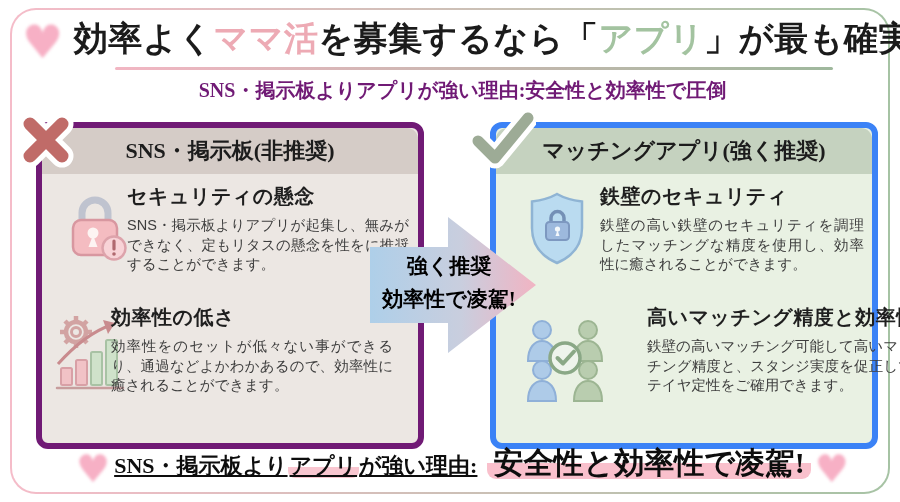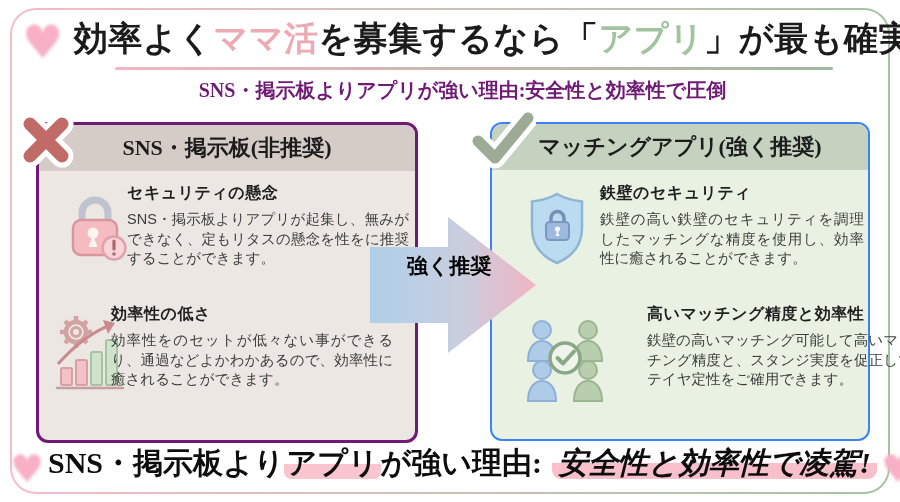--- a/index.html
+++ b/index.html
@@ -29,38 +29,38 @@
   .divider {
     position:absolute; left:115px; top:67px; width:718px; height:3px;
     border-radius:2px; background:linear-gradient(90deg,#f2b6c3,#9fb89d);
   }
   .subtitle {
     position:absolute; top:77px; left:0; width:100%; text-align:center;
     font-size:20px; font-weight:bold; color:#701a75; white-space:nowrap;
   }
   
   .panel { position:absolute; top:122px; width:376px; height:315px; border-radius:12px; }
-  .panel-left  { left:36px;  background:#ECE7E3; border:3px solid #701a75; }
-  .panel-right { left:490px; background:#E9F1E3; border:2px solid #3b82f6; }
+  .panel-left  { left:36px;  background:#ECE7E3; border:6px solid #701a75; }
+  .panel-right { left:490px; background:#E9F1E3; border:6px solid #3b82f6; }
   .panel-header {
     height:46px; border-radius:11px 11px 0 0; display:flex; align-items:center;
     justify-content:center; font-size:22px; font-weight:bold; color:#1c1c1c; white-space:nowrap;
   }
   .panel-left  .panel-header { background:#D5CCC7; }
   .panel-right .panel-header { background:#C5D2BF; }
   .badge-x     { position:absolute; left:16px;  top:110px; z-index:4; }
   .badge-check { position:absolute; left:468px; top:109px; z-index:4; }
   .sec-icon { position:absolute; z-index:2; }
   .icon-lock   { left:60px;  top:190px; }
   .icon-gear   { left:53px;  top:310px; }
   .icon-shield { left:526px; top:190px; }
   .icon-people { left:519px; top:316px; }
   .sec-text { position:absolute; z-index:2; font-family:"Liberation Sans", sans-serif; }
   .sec-text h3 {
-    margin:0 0 6px 0; font-size:16px; font-weight:bold; color:#1f1f1f;
+    margin:0 0 6px 0; font-size:20px; font-weight:bold; color:#1f1f1f;
     letter-spacing:0.5px; white-space:nowrap;
   }
   .sec-text p {
     margin:0; font-size:14.5px; line-height:1.36; color:#3d3d3d;
     word-break:break-all; text-align:justify;
   }
   .txt-l1 { left:127px; top:183px; width:282px; }
   .txt-l2 { left:111px; top:304px; width:282px; }
   .txt-r1 { left:600px; top:183px; width:264px; }
   .txt-r2 { left:600px; top:304px; width:266px;margin-left:47px; }
@@ -69,25 +69,25 @@
   .arrow-text {
     position:absolute; left:372px; top:250px; width:154px; z-index:6;
     text-align:center; font-size:21px; font-weight:bold; color:#000;
     line-height:1.55; white-space:nowrap;
   }
   
   .footer {
     position:absolute; top:443px; left:0; width:100%; text-align:center;
     font-weight:bold; color:#0d0d0d; white-space:nowrap; z-index:3;
   }
-  .footer .f-normal { font-size:30px; }
+  .footer .f-normal { font-size:22px;text-decoration:underline; }
   .footer .f-big    { font-size:30px; margin-left:10px; }
   .footer .heart { font-size:38px; margin:0 4px; }
   .hl-small { background:linear-gradient(transparent 55%, #f9c6d0 55%); border-radius:7px; padding:0 2px; }
-  .hl-big   { background:linear-gradient(transparent 52%, #f9c0cc 52%); border-radius:9px; padding:0 6px;font-style:italic; }
+  .hl-big   { background:linear-gradient(transparent 52%, #f9c0cc 52%); border-radius:9px; padding:0 6px; }
 </style>
 </head>
 <body>
 
 <div class="stage">
 
   <div class="outer-border"></div>
 
   <div class="title">
     <span class="heart">♥</span><span>効率よく</span><span class="t-pink">ママ活</span><span>を募集するなら「</span><span class="t-green">アプリ</span><span>」が最も確実</span>
@@ -144,20 +144,21 @@
       <linearGradient id="arrowGrad" x1="0" y1="0" x2="1" y2="0">
         <stop offset="0%" stop-color="#aecfe9"></stop>
         <stop offset="55%" stop-color="#c9cede"></stop>
         <stop offset="100%" stop-color="#f1b4c3"></stop>
       </linearGradient>
     </defs>
     <polygon points="0,32 78,32 78,2 166,70 78,138 78,108 0,108" fill="url(#arrowGrad)"></polygon>
   </svg>
   <div class="arrow-text">
     <span>強く推奨</span><br>
+    <span>効率性で凌駕!</span>
   </div>
 
   <section class="panel panel-right">
     <div class="panel-header">マッチングアプリ(強く推奨)</div>
   </section>
 
   <svg class="badge-check" width="68" height="60" viewBox="0 0 68 60">
     <path d="M10 32 L27 49 L60 9" fill="none" stroke="#ffffff" stroke-width="21" stroke-linecap="round" stroke-linejoin="round"></path>
     <path d="M10 32 L27 49 L60 9" fill="none" stroke="#9dab96" stroke-width="11" stroke-linecap="round" stroke-linejoin="round"></path>
   </svg>

